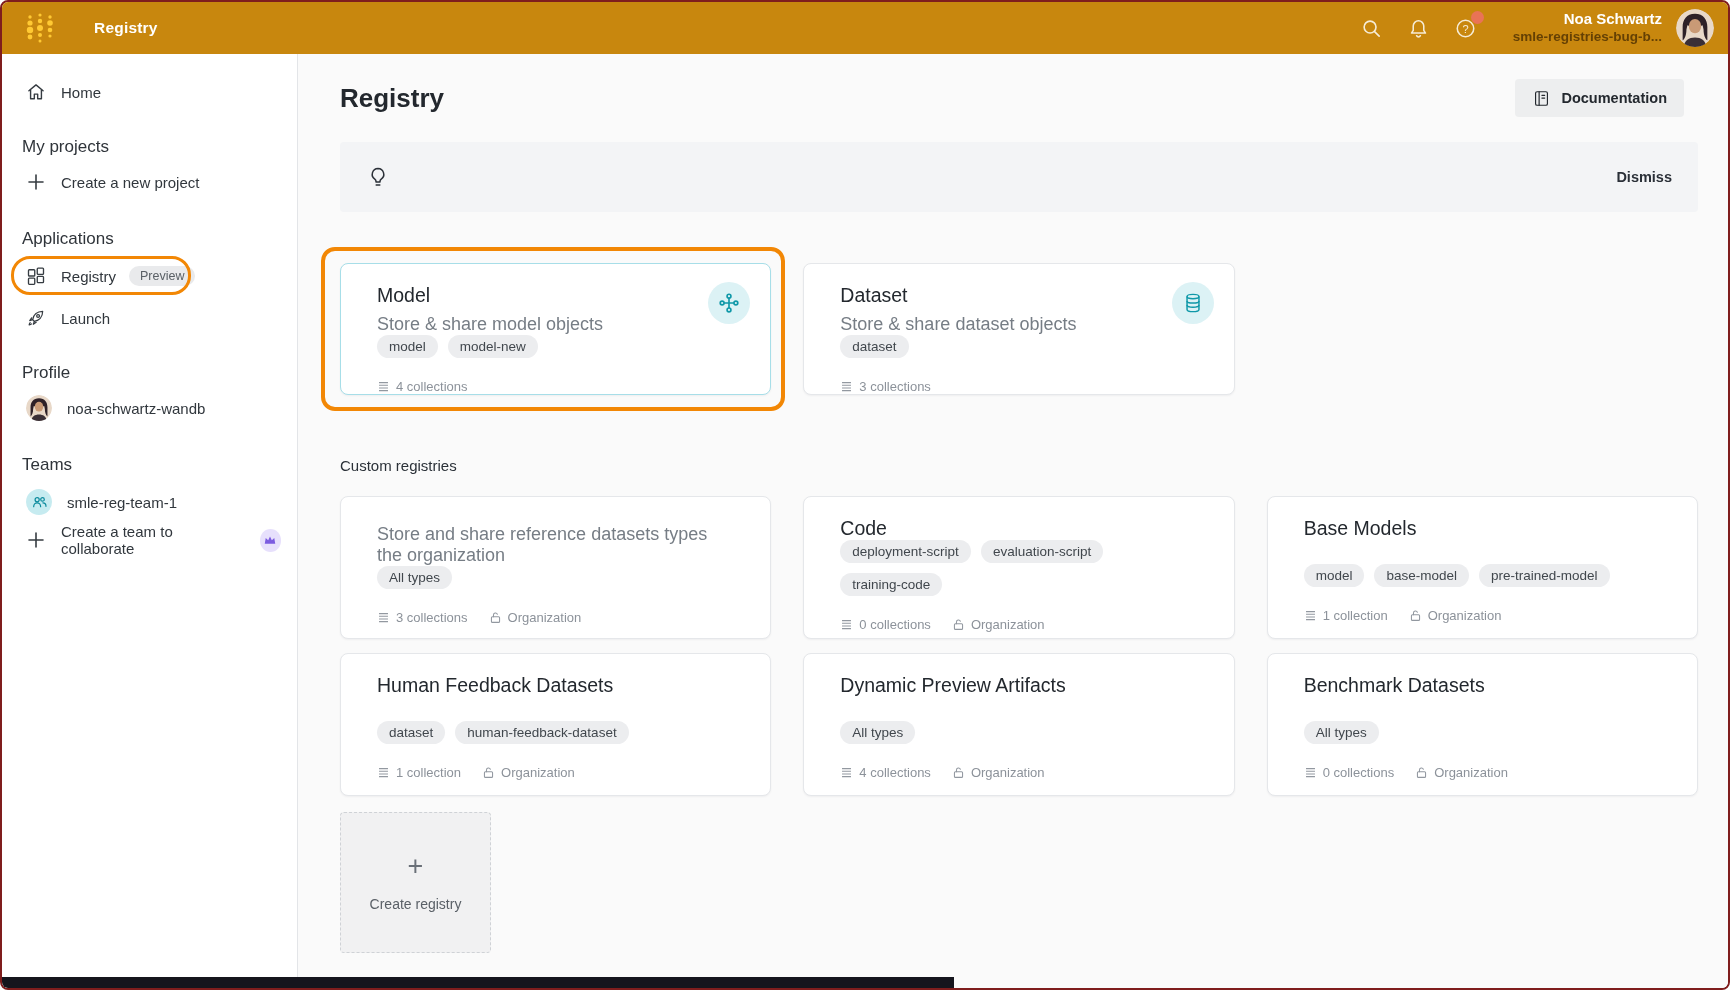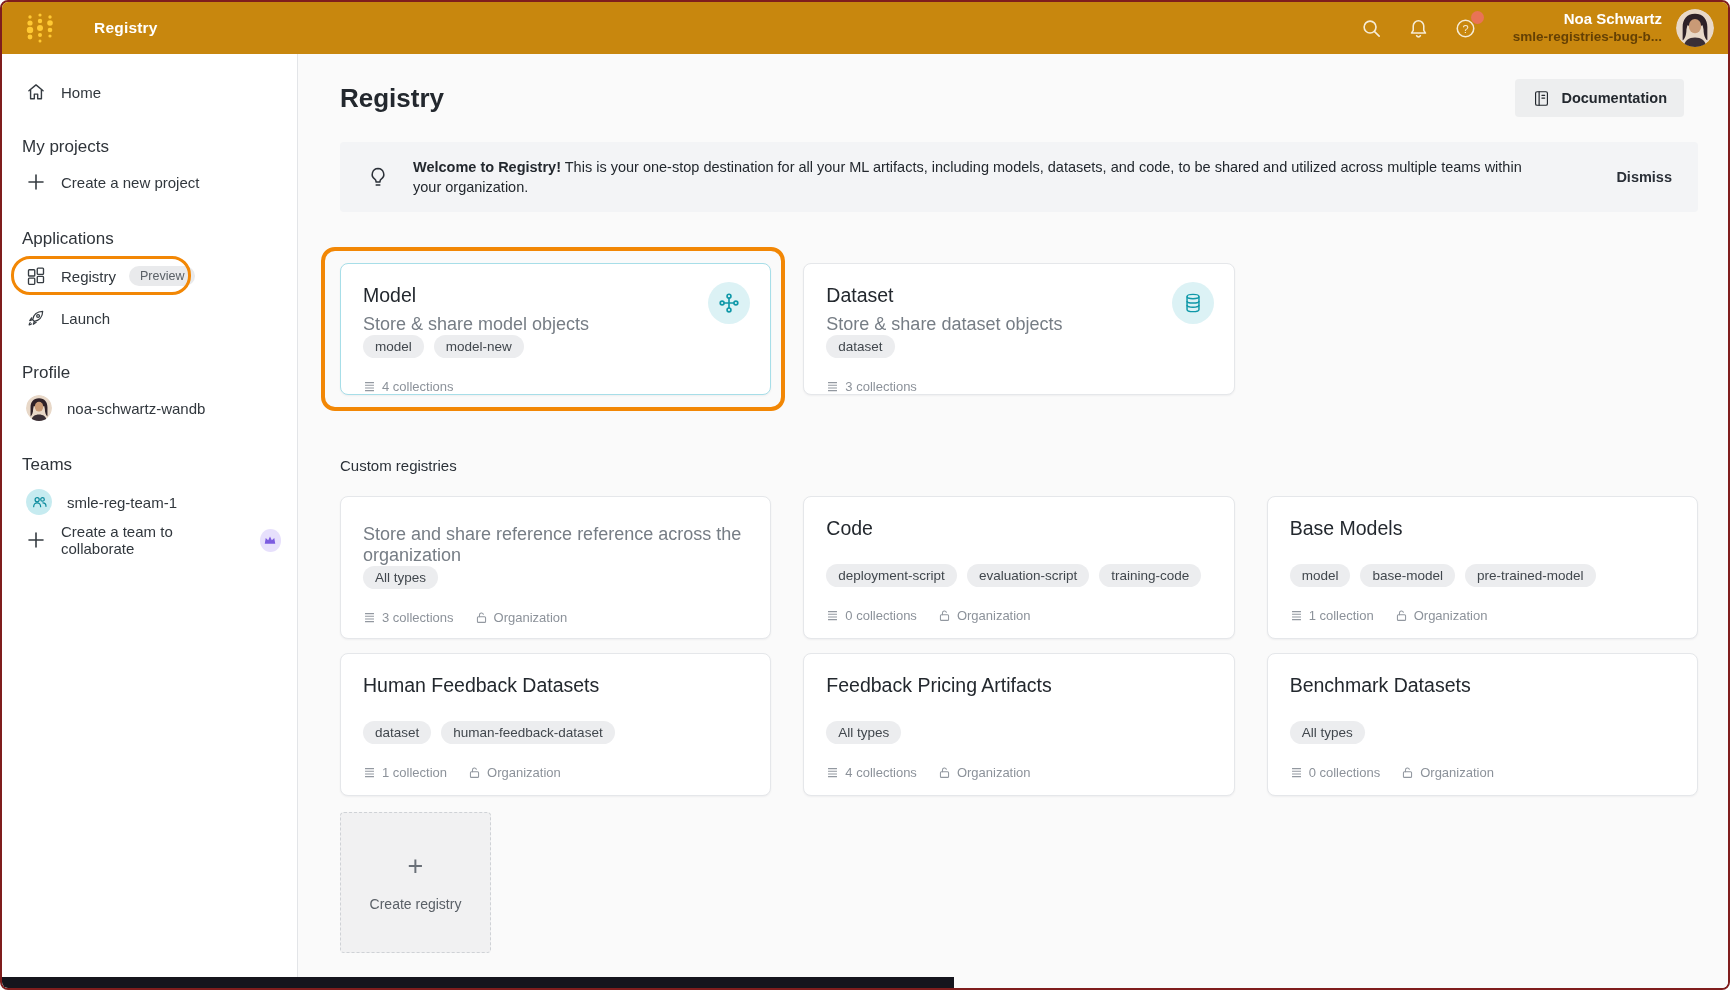--- a/index.html
+++ b/index.html
@@ -49,21 +49,21 @@
   .banner-bulb svg { width:100%; height:100%; }
   .banner-text { font-size:14.5px; color:#23282E; line-height:1.38; max-width:1110px; }
   .banner-text b { font-weight:700; }
   .dismiss { margin-left:auto; font-size:14.5px; font-weight:700; color:#2B3038; cursor:pointer; }
 
   .cards-grid { display:grid; grid-template-columns:repeat(3, 1fr); column-gap:32px; row-gap:14px; }
   .core-grid { margin-top:51px; }
   .core-wrap { position:relative; }
   .annotation-box { position:absolute; inset:-16px -14px -16px -19px; border:4px solid #F28705; border-radius:14px; pointer-events:none; }
 
-  .card { background:#fff; border:1px solid #E5E7EA; border-radius:8px; padding:20px 22px 15px; box-shadow:0 1px 2px rgba(21,24,31,.05); position:relative; display:flex; flex-direction:column; cursor:pointer; }
+  .card { background:#fff; border:1px solid #E5E7EA; border-radius:8px; padding:20px 36px 15px; box-shadow:0 1px 2px rgba(21,24,31,.05); position:relative; display:flex; flex-direction:column; cursor:pointer; }
   .card-core { height:132px; }
   .card-custom { height:143px; }
   .card-model { border-color:#A7DEE8; }
   .card-title { font-size:19.5px; color:#23282E; }
   .card-desc { font-size:18px; color:#767D85; margin-top:7px; }
   .card-desc:empty { margin-top:0; }
   .spacer { flex:1; }
   .tags { display:flex; gap:10px; flex-wrap:wrap; }
   .tag { background:#ECEDEF; border-radius:13px; padding:4px 12px; font-size:13.5px; color:#41474D; }
   .card-footer { display:flex; align-items:center; gap:6px; margin-top:21px; font-size:13px; color:#8C929A; }
@@ -238,21 +238,20 @@
       </button>
     </div>
 
     <div class="banner">
       <span class="banner-bulb">
         <svg viewBox="0 0 24 24" fill="none" stroke="currentColor" stroke-width="1.5" stroke-linecap="round" stroke-linejoin="round">
           <path d="M12 3.5a5.8 5.8 0 0 1 3.2 10.6c-.7.5-1.2 1.3-1.2 2.1v.8h-4v-.8c0-.8-.5-1.6-1.2-2.1A5.8 5.8 0 0 1 12 3.5z"></path>
             <path d="M10.2 20h3.6"></path>
         </svg>
       </span>
-      <span class="banner-text"><b>Welcome to Registry!</b><span> This is your one-stop destination for all your ML artifacts, including models, datasets, and code, to be shared and utilized across multiple teams within your organization.</span></span>
       <span class="dismiss">Dismiss</span>
     </div>
 
     <div class="cards-grid core-grid">
       <div class="core-wrap">
         <div class="card card-core card-model">
           <div class="card-title">Model</div>
           <div class="card-desc">Store &amp; share model objects</div>
           <div class="icon-circle">
             <svg viewBox="0 0 24 24" fill="none" stroke="currentColor" stroke-width="1.8">
@@ -298,21 +297,21 @@
             </svg>
           <span>3 collections</span>
         </div>
       </div>
     </div>
 
     <div class="custom-header">Custom registries</div>
 
     <div class="cards-grid">
   <div class="card card-custom">
-    <div class="card-desc">Store and share reference reference across the organization</div>
+    <div class="card-desc">Store and share reference datasets types the organization</div>
     <div class="spacer"></div>
     <div class="tags">
             <span class="tag">All types</span>
           </div>
     <div class="card-footer">
       <svg class="f-icon" viewBox="0 0 16 16" fill="none" stroke="currentColor" stroke-width="1.4">
               <path d="M2.5 3.2h11M2.5 6.5h11M2.5 9.8h11M2.5 13.1h11"></path>
             </svg>
       <span>3 collections</span>
       <span class="f-gap"></span>
@@ -386,21 +385,21 @@
       <span class="f-gap"></span>
       <svg class="f-icon" viewBox="0 0 16 16" fill="none" stroke="currentColor" stroke-width="1.3" stroke-linecap="round">
               <rect x="3" y="7" width="10" height="7" rx="1.2"></rect>
               <path d="M5.5 7V5a2.5 2.5 0 0 1 4.8-1"></path>
             </svg>
       <span>Organization</span>
     </div>
   </div>
 
   <div class="card card-custom">
-    <div class="card-title">Feedback Pricing Artifacts</div>
+    <div class="card-title">Dynamic Preview Artifacts</div>
     <div class="card-desc"></div>
     <div class="spacer"></div>
     <div class="tags">
             <span class="tag">All types</span>
           </div>
     <div class="card-footer">
       <svg class="f-icon" viewBox="0 0 16 16" fill="none" stroke="currentColor" stroke-width="1.4">
               <path d="M2.5 3.2h11M2.5 6.5h11M2.5 9.8h11M2.5 13.1h11"></path>
             </svg>
       <span>4 collections</span>

